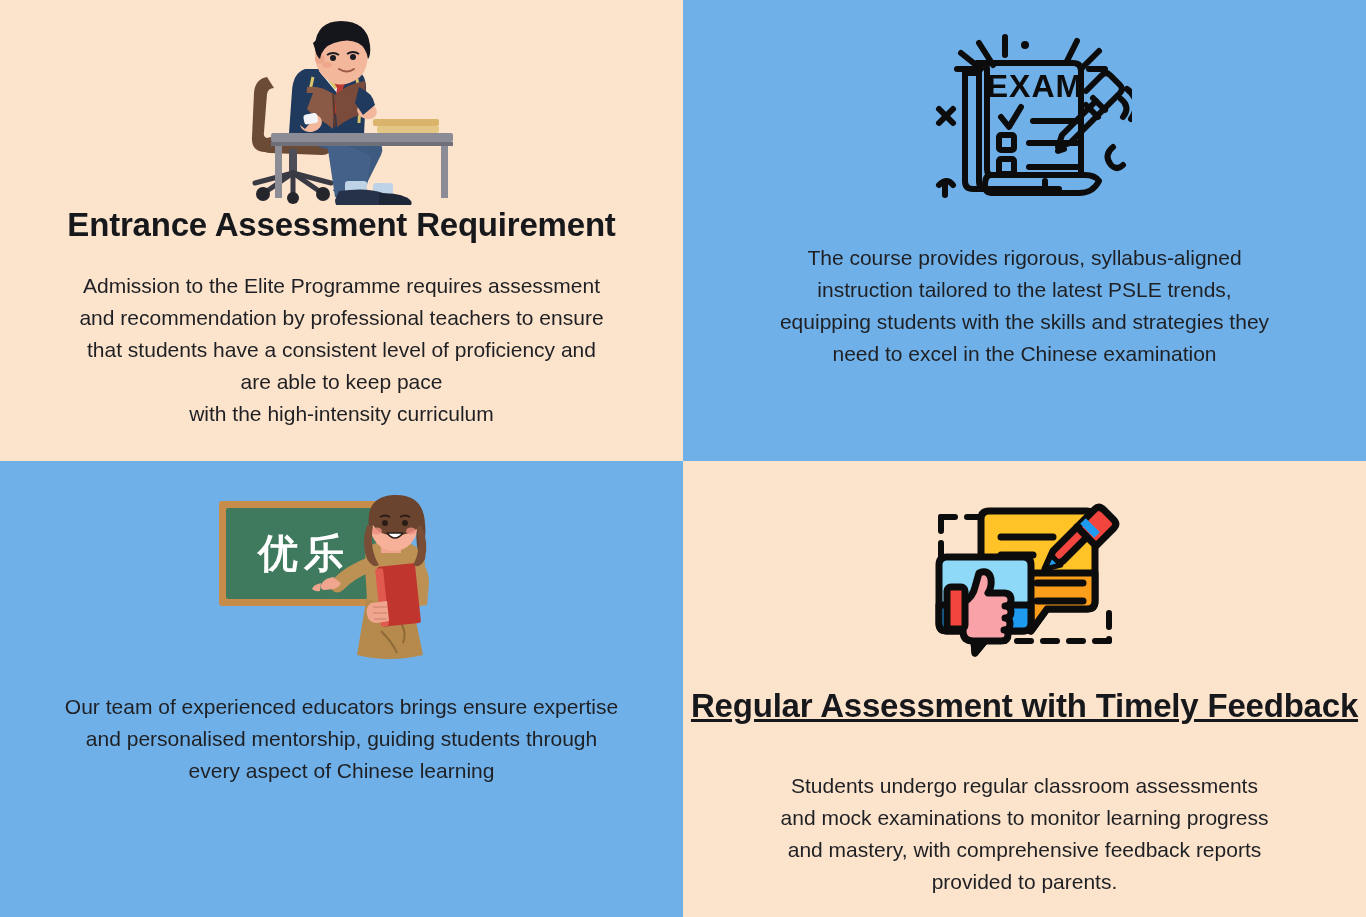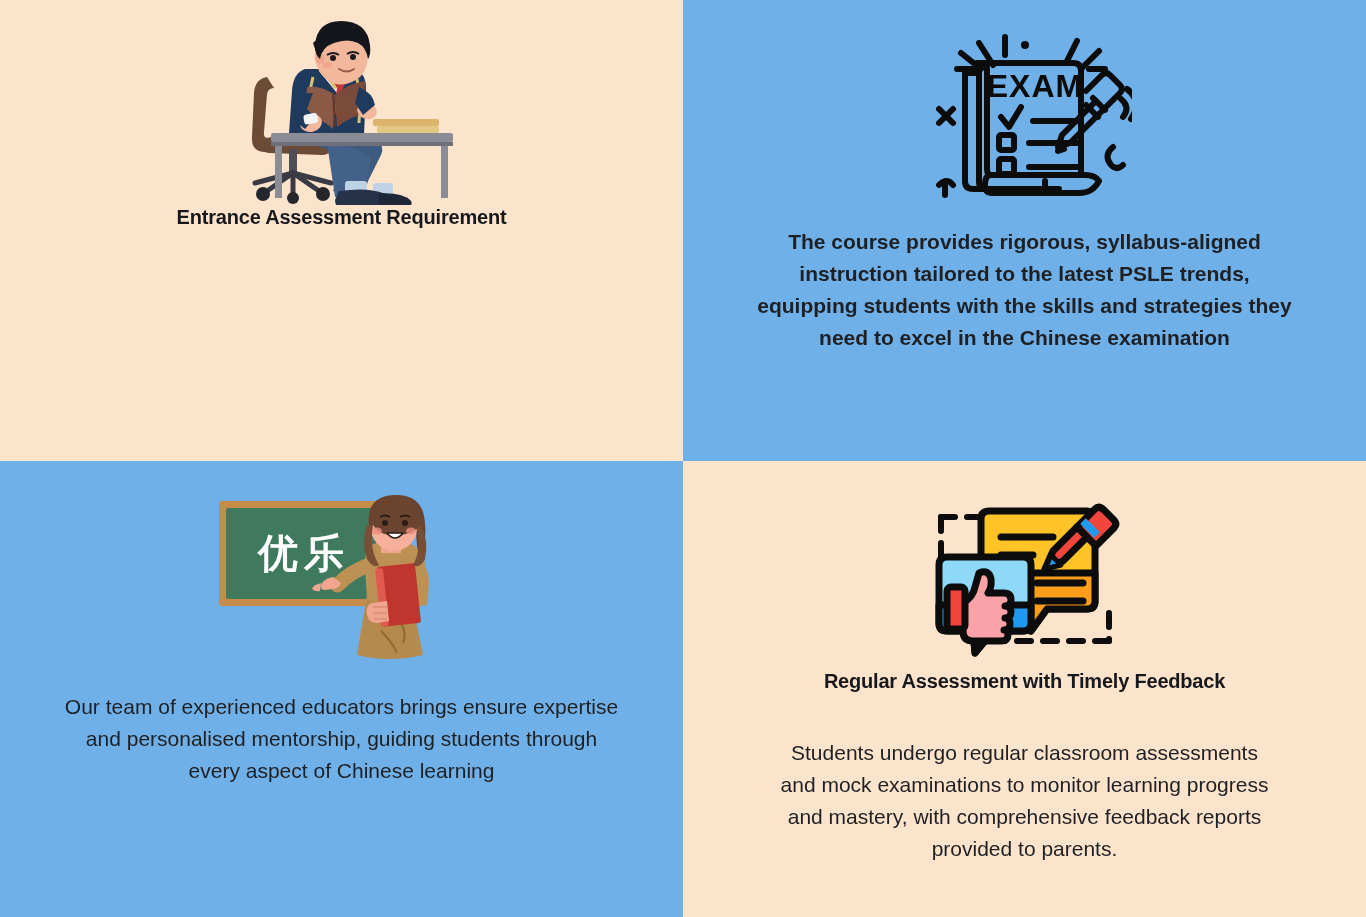--- a/index.html
+++ b/index.html
@@ -28,21 +28,21 @@
   .art {
     flex:0 0 auto;
     display:flex;
     align-items:flex-end;
     justify-content:center;
   }
   .art svg { display:block; }
 
   .card-title {
     font-weight:bold;
-    font-size:20px;
+    font-size:33px;
     line-height:1.2;
     color:#17181c;
     text-align:center;
     letter-spacing:-0.2px;
     white-space:nowrap;
   }
   .card-body {
     font-size:21px;
     line-height:32px;
     color:#1e2024;
@@ -50,28 +50,28 @@
     white-space:pre-line;
   }
 
   
   #q1 .art { height:205px; padding-top:18px; }
   #q1 .card-title { margin-top:0px; }
   #q1 .card-body { margin-top:25px; }
 
   #q2 .art { height:210px; padding-top:22px;justify-content:flex-end; }
   #q2 .card-title { margin-top:4px; }
-  #q2 .card-body { margin-top:16px;font-weight:bold; }
+  #q2 .card-body { margin-top:32px; }
 
   #q3 .art { height:200px; padding-top:42px; }
   #q3 .card-title { margin-top:12px; }
   #q3 .card-body { margin-top:30px; }
 
   #q4 .art { height:200px; padding-top:20px; }
-  #q4 .card-title { margin-top:8px; }
+  #q4 .card-title { margin-top:25px;text-decoration:underline; }
   #q4 .card-body { margin-top:44px; }
 </style>
 </head>
 <body>
 
 <div class="grid">
 
   <div class="cell peach" id="q1">
     <div class="art">
       <svg width="230" height="190" viewBox="0 0 230 190" aria-hidden="true">
@@ -143,20 +143,25 @@
 
         <ellipse cx="84" cy="108" rx="11" ry="9" fill="#F3B79C" transform="rotate(-12 84 108)"></ellipse>
         <ellipse cx="140" cy="96" rx="10" ry="8" fill="#F3B79C" transform="rotate(18 140 96)"></ellipse>
 
         <path d="M70 78 q-10 14 -2 28 l10 8 10 -12 -8 -8 6 -16 z" fill="#203A5E"></path>
         <path d="M132 72 q14 6 16 18 l-12 10 -8 -12 z" fill="#203A5E"></path>
         <rect x="76" y="100" width="14" height="10" rx="3" fill="#F2F4F7" transform="rotate(-10 76 100)"></rect>
       </svg>
     </div>
     <h2 class="card-title">Entrance Assessment Requirement</h2>
+    <p class="card-body">Admission to the Elite Programme requires assessment
+and recommendation by professional teachers to ensure
+that students have a consistent level of proficiency and
+are able to keep pace
+with the high-intensity curriculum</p>
   </div>
 
   <div class="cell blue" id="q2">
     <div class="art">
       <svg width="215" height="185" viewBox="0 0 215 185" aria-hidden="true">
         <g fill="none" stroke="#0C0C0C" stroke-width="6" stroke-linecap="round" stroke-linejoin="round">
 
           <path d="M48 48 h14 v108 q0 8 8 8 h72"></path>
           <path d="M48 48 v108 q0 8 8 8 h72 v-8"></path>
 

